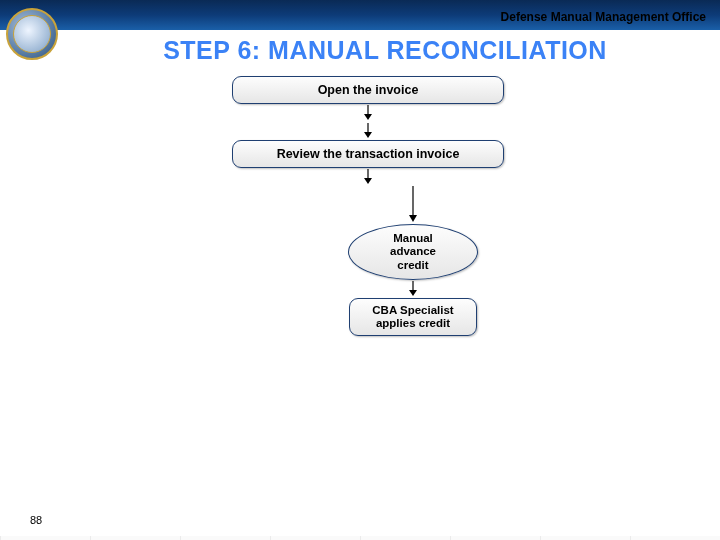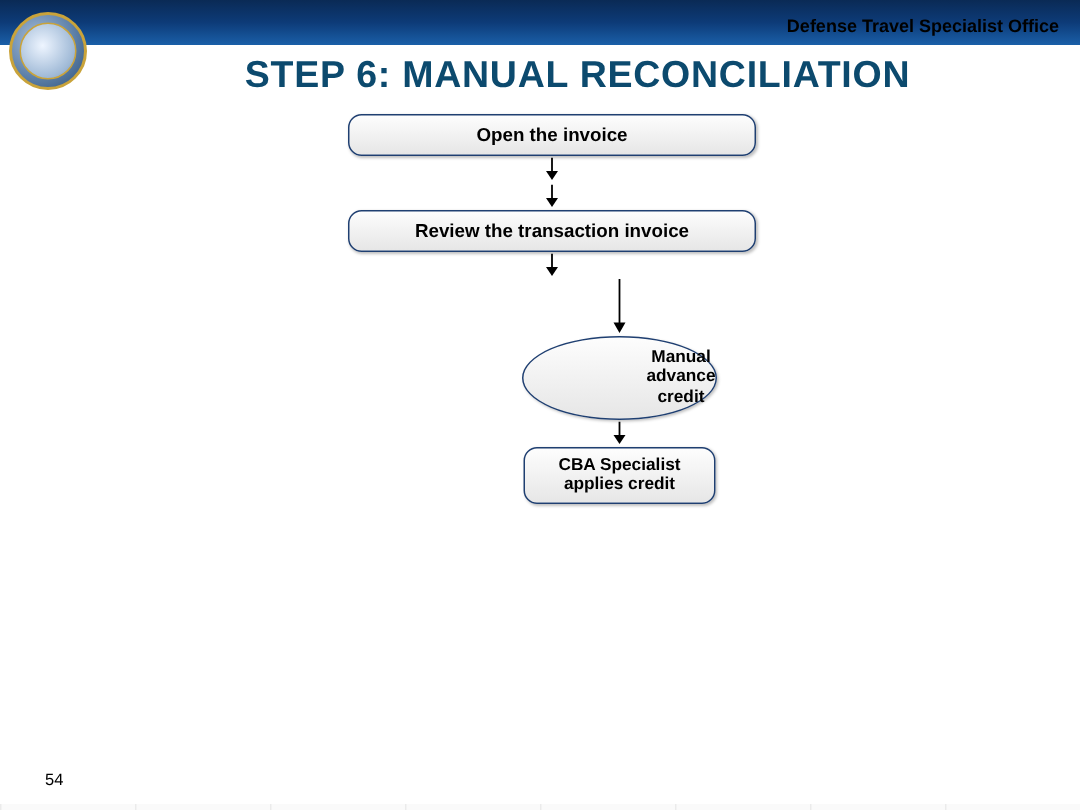--- a/index.html
+++ b/index.html
@@ -52,21 +52,21 @@
   }
   .title {
     position: absolute;
     top: 36px;
     left: 70px;
     right: 20px;
     text-align: center;
     font-size: 25px;
     font-weight: 900;
     letter-spacing: 0.5px;
-    color: #0c4a6e;
+    color: #3b82f6;
   }
   .flow {
     position: absolute;
     top: 76px;
     left: 16px;
     right: 0;
     display: flex;
     flex-direction: column;
     align-items: center;
   }
@@ -100,21 +100,21 @@
     justify-content: flex-end;
   }
   .oval {
     width: 130px;
     height: 56px;
     background: linear-gradient(180deg, #fdfdfd 0%, #e6e6e6 100%);
     border: 1px solid #1f3f71;
     border-radius: 50%;
     display: flex;
     align-items: center;
-    justify-content: flex-end;
+    justify-content: center;
     text-align: center;
     font-weight: bold;
     font-size: 11.5px;
     line-height: 1.15;
     box-shadow: 1px 1px 2px rgba(0,0,0,.25);
     color: #000;
   }
   .small-box {
     width: 128px;
     background: linear-gradient(180deg, #fdfdfd 0%, #e6e6e6 100%);
@@ -149,21 +149,21 @@
     background: #fafafa;
   }
   
   .offset-right { margin-left: 90px; }
 </style>
 </head>
 <body>
 
 <div class="header-bar"></div>
 
-<div class="header-text">Defense Travel Specialist Office</div>
+<div class="header-text">Defense Manual Management Office</div>
 
 <div class="seal">
   <div class="seal-outer">
       <div class="seal-inner"></div>
     </div>
 </div>
 
 <div class="title">STEP 6: MANUAL RECONCILIATION</div>
 
 <div class="flow">
@@ -215,21 +215,21 @@
       </svg>
   </div>
 
   <div class="small-box offset-right">
     <span style="white-space:pre-line;">CBA Specialist
 applies credit</span>
   </div>
 
 </div>
 
-<div class="page-num">54</div>
+<div class="page-num">88</div>
 
 <div class="bottom-tabs">
   <div></div>
     <div></div>
     <div></div>
     <div></div>
     <div></div>
     <div></div>
     <div></div>
     <div></div>

